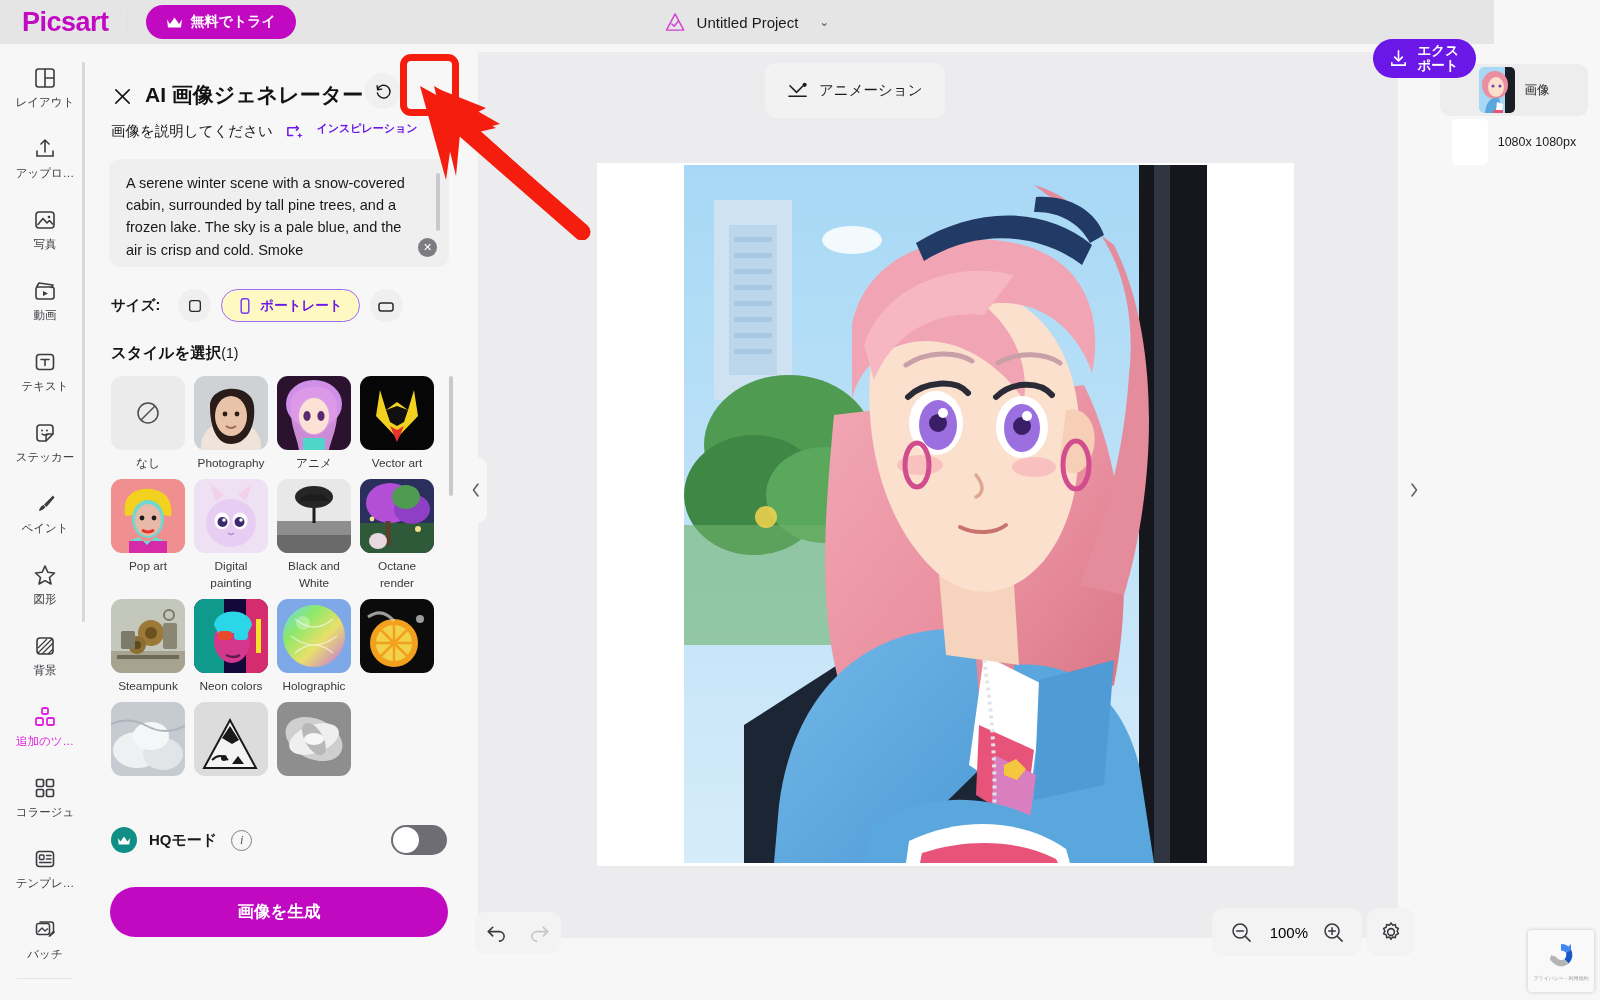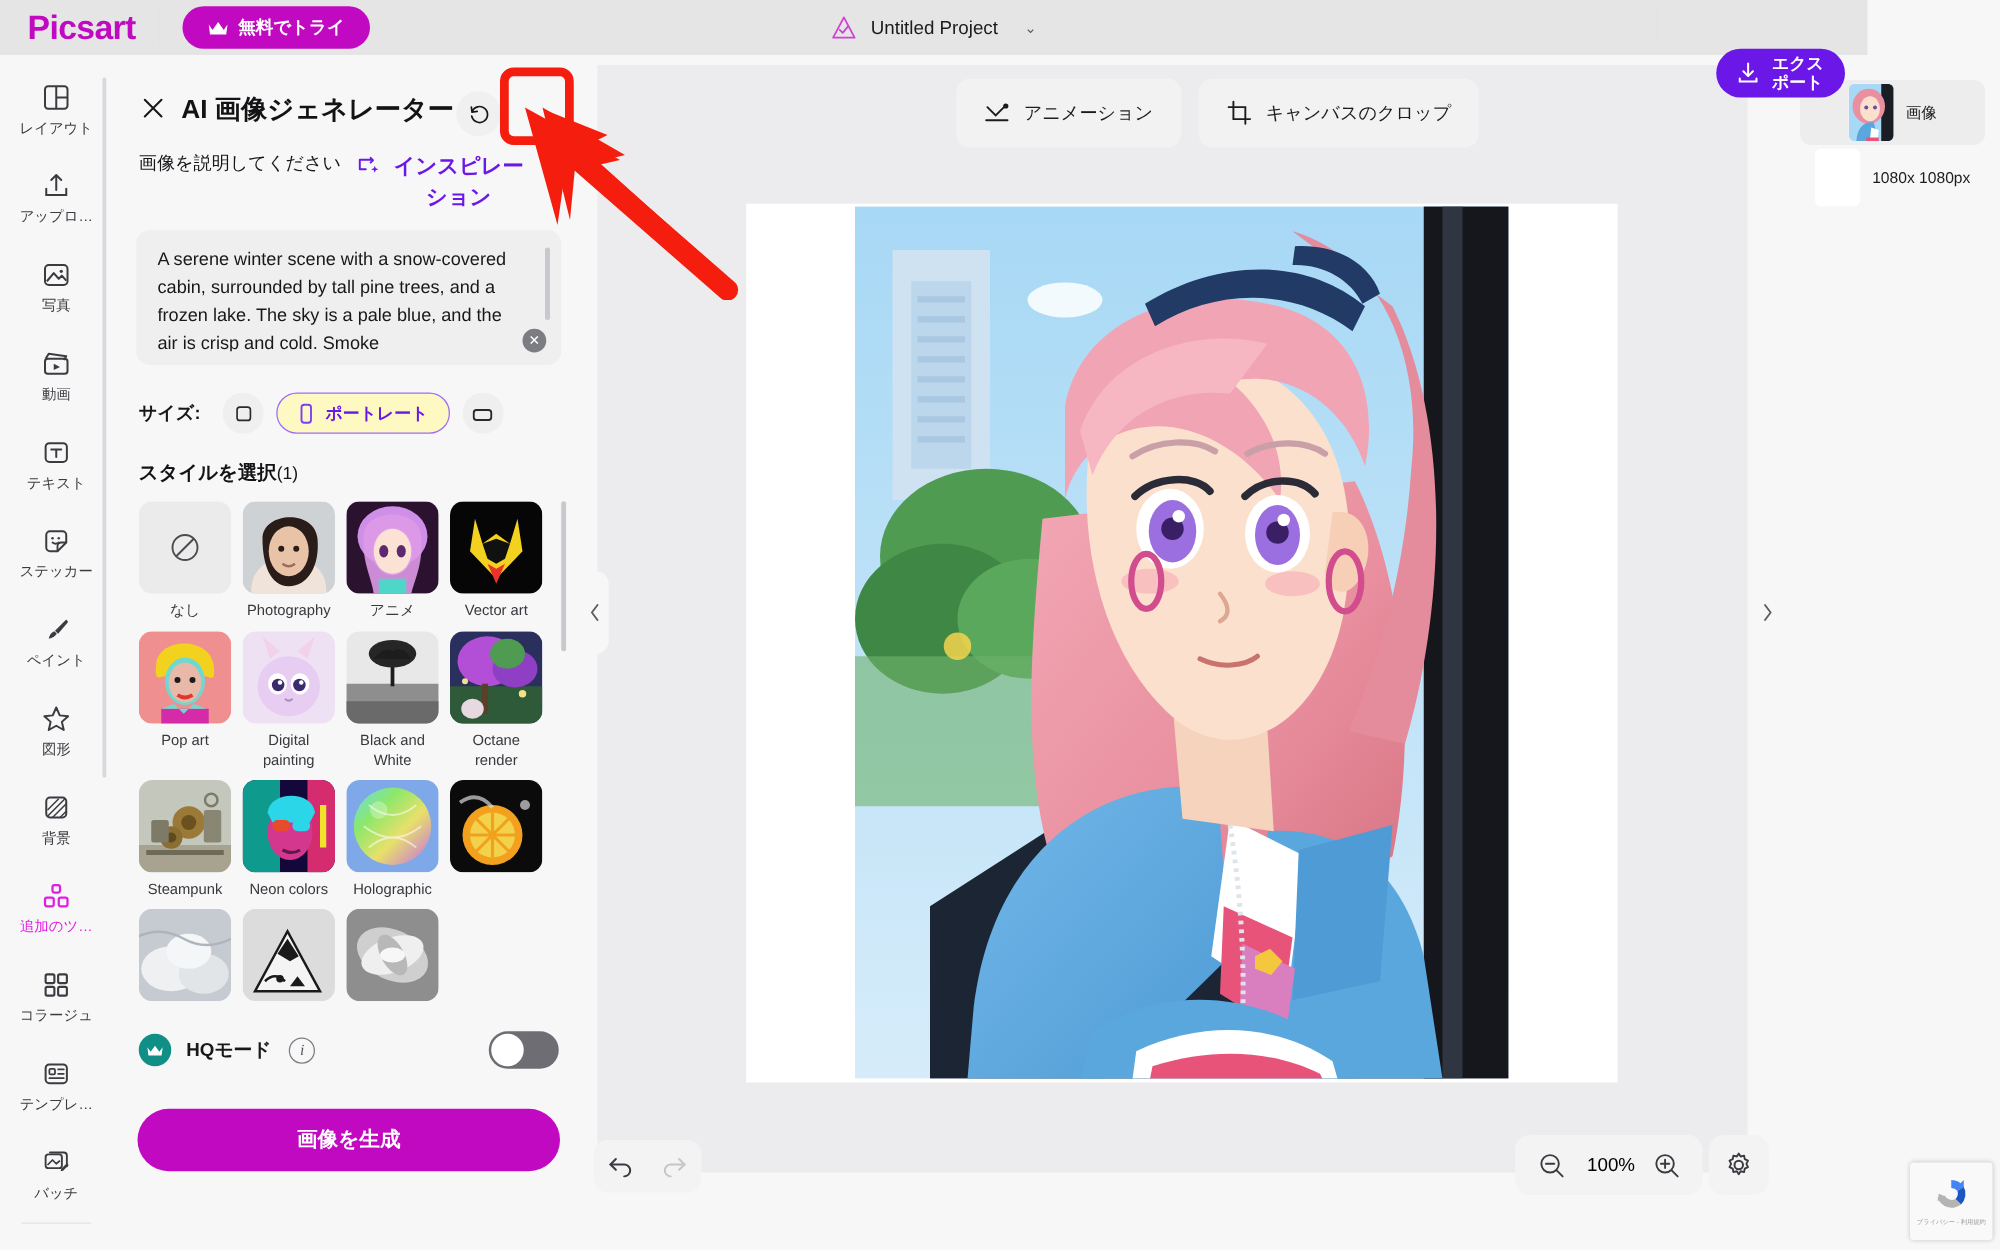--- a/index.html
+++ b/index.html
@@ -54,35 +54,35 @@
   .rail-item.active .ri-ic, .rail-item.active .ri-lb { color: #e01ee0; }
   #rail-sep { width: 56px; height: 1px; background: #e4e4e6; margin: 3px auto; }
   #rail-scroll { position: absolute; right: 1px; top: 10px; width: 3px;
                  height: 560px; background: #d8d8dc; border-radius: 2px; }
 
   
   #panel {
     position: absolute; left: 93px; top: 55px; width: 372px; height: 910px;
     background: #f7f7f8; border-radius: 14px; overflow: hidden;
   }
-  #panel-head { display: flex; align-items: flex-start; padding: 18px 16px 0 16px; }
+  #panel-head { display: flex; align-items: flex-end; padding: 18px 16px 0 16px; }
   #close-x { width: 26px; height: 26px; display: flex; align-items: center;
              justify-content: center; cursor: pointer; }
   #panel-title { font-size: 21px; font-weight: 700; color: #131316;
                  margin-left: 10px; white-space: nowrap; }
   #history-btn {
     width: 36px; height: 36px; border-radius: 50%; background: #f0f0f1;
     display: flex; align-items: center; justify-content: center;
     margin-left: 2px; cursor: pointer; flex: 0 0 auto;
   }
   #desc-row { display: flex; align-items: flex-start; padding: 12px 16px 0 18px; }
   #desc-label { font-size: 14.5px; color: #17171a; width: 165px; line-height: 1.45; }
   #inspire { display: flex; align-items: flex-start; gap: 8px; cursor: pointer;
              margin-left: 8px; }
-  #inspire-text { font-size: 17px; color: #6b17e8; font-weight: 600;
+  #inspire-text { font-size: 11px; color: #6b17e8; font-weight: 600;
                   line-height: 1.45; width: 104px; text-align: center; }
   #prompt-box {
     position: relative; margin: 14px 16px 0 16px; height: 108px;
     background: #efefef; border-radius: 11px; padding: 13px 30px 10px 17px;
   }
   #prompt-text { font-size: 14.5px; line-height: 1.53; color: #18181b;
                  overflow: hidden; height: 84px; }
   #prompt-scroll { position: absolute; right: 9px; top: 14px; width: 4px;
                    height: 58px; background: #c9c9cd; border-radius: 3px; }
   #clear-btn { position: absolute; right: 12px; bottom: 10px; width: 19px;
@@ -752,27 +752,20 @@
 
   <div id="canvas-toolbar">
     <button class="ctb">
       <svg width="21" height="19" viewBox="0 0 22 20">
         <path d="M3 5 L10 12 L17 5" fill="none" stroke="#1c1c1f" stroke-width="1.6" stroke-linecap="round"></path>
         <path d="M2 16 H20" stroke="#1c1c1f" stroke-width="1.6" stroke-linecap="round"></path>
         <circle cx="18.5" cy="4" r="2.2" fill="#1c1c1f"></circle>
       </svg>
       <span class="ctb-lb">アニメーション</span>
     </button>
-    <button class="ctb">
-      <svg width="21" height="21" viewBox="0 0 22 22">
-        <path d="M6 1.5 V16 H20" fill="none" stroke="#1c1c1f" stroke-width="1.6" stroke-linecap="round"></path>
-        <path d="M2 6 H16 V20" fill="none" stroke="#1c1c1f" stroke-width="1.6" stroke-linecap="round"></path>
-      </svg>
-      <span class="ctb-lb">キャンバスのクロップ</span>
-    </button>
   </div>
 
   <div class="collapse-tab" id="collapse-left">
     <svg width="10" height="16" viewBox="0 0 10 16">
       <path d="M7 2 L2.5 8 L7 14" fill="none" stroke="#5c5c62" stroke-width="1.5" stroke-linecap="round" stroke-linejoin="round"></path>
     </svg>
   </div>
   <div class="collapse-tab" id="collapse-right">
     <svg width="10" height="16" viewBox="0 0 10 16">
       <path d="M3 2 L7.5 8 L3 14" fill="none" stroke="#5c5c62" stroke-width="1.5" stroke-linecap="round" stroke-linejoin="round"></path>

